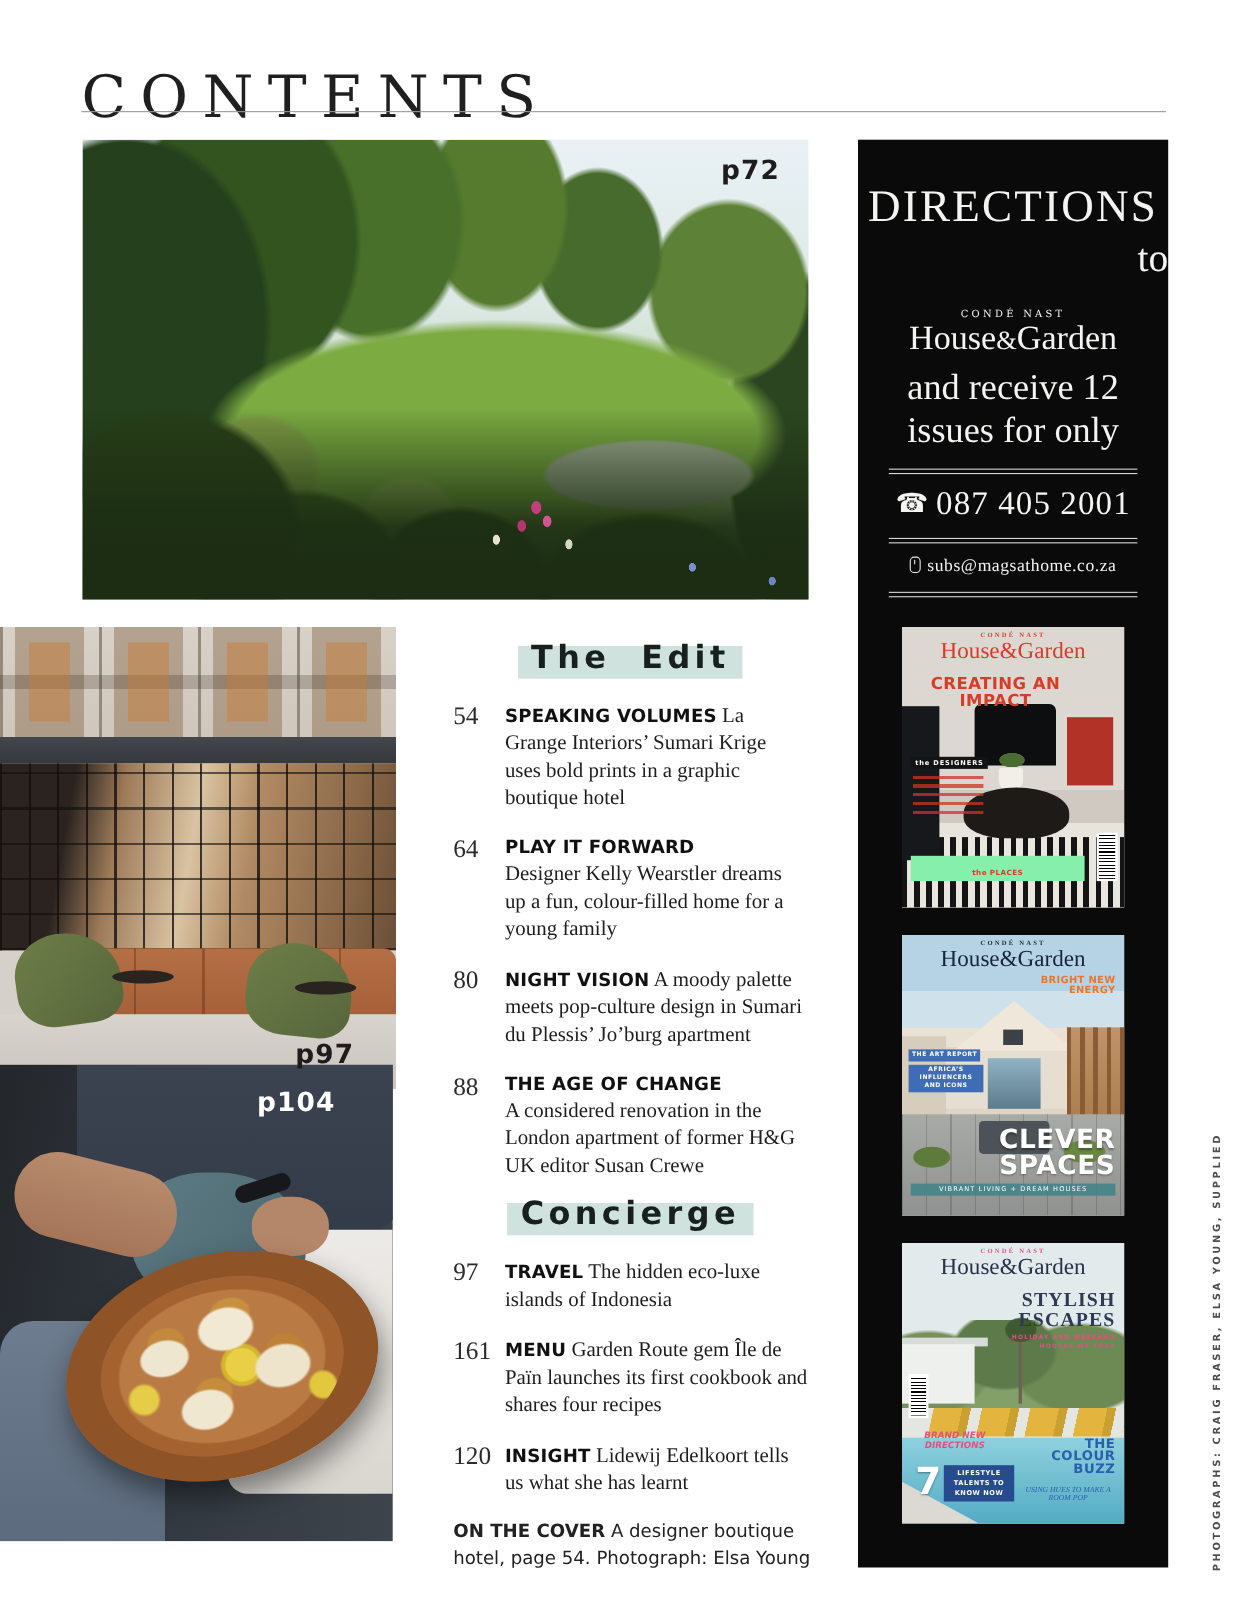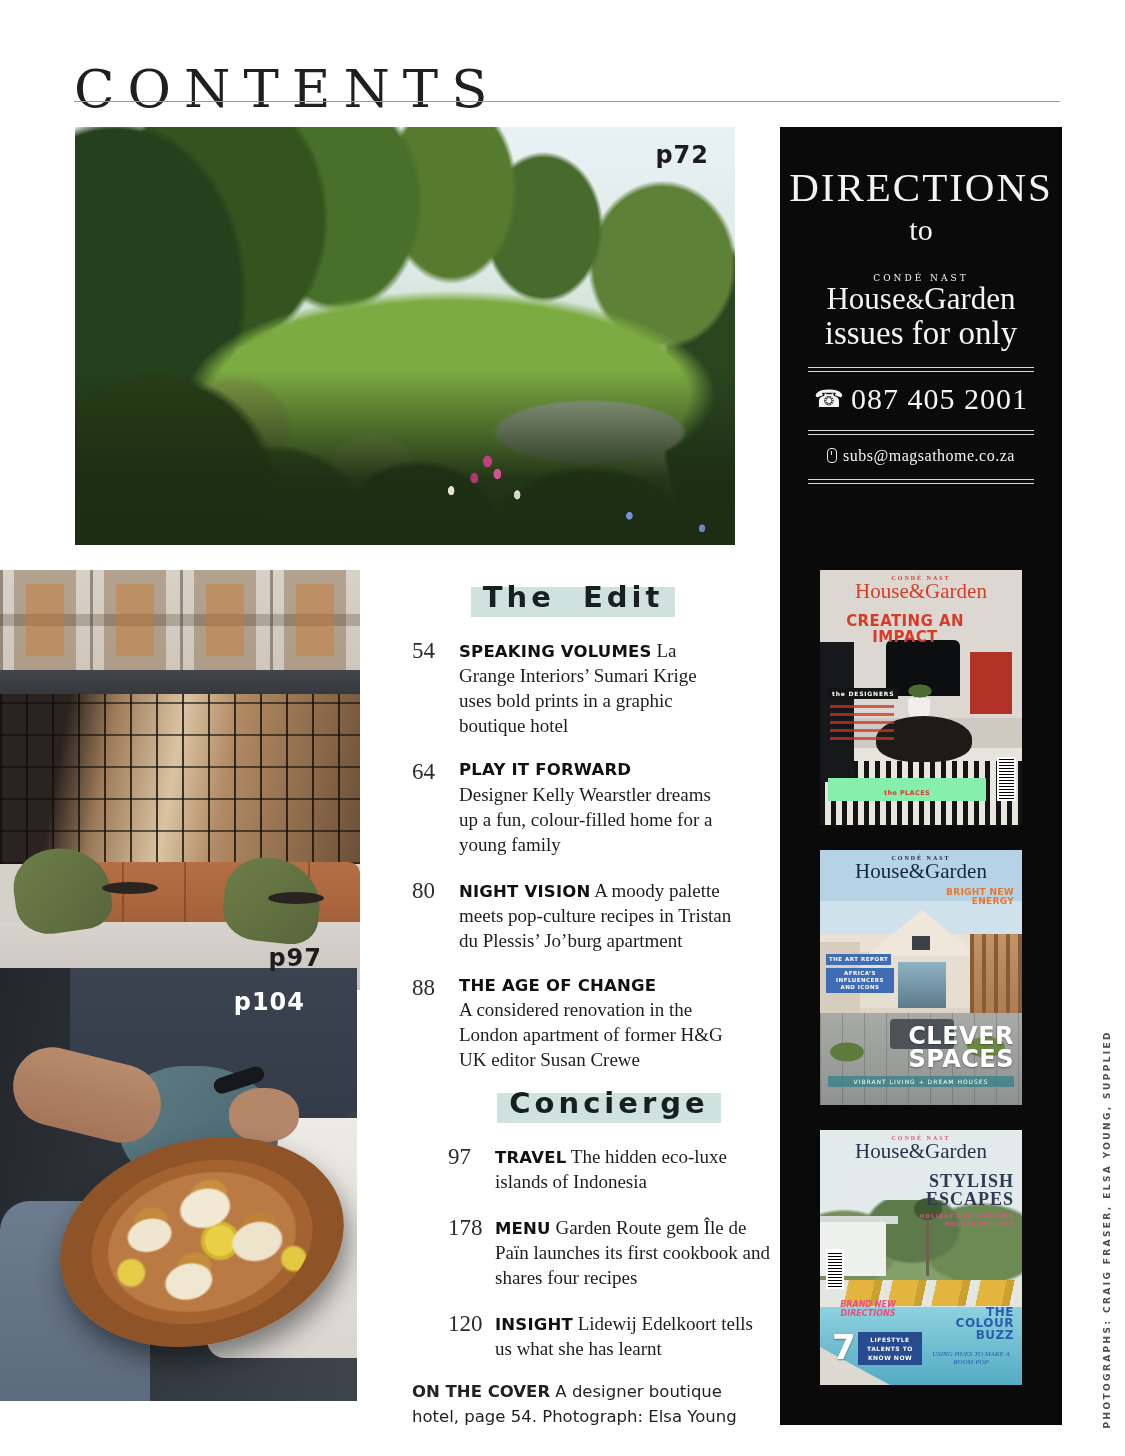--- a/index.html
+++ b/index.html
@@ -105,21 +105,21 @@
     radial-gradient(26px 26px at 58% 52%, #e9cf45 0 58%, #d4b52f 60% 70%, transparent 78%),
     radial-gradient(22px 22px at 16% 58%, #e6cd48 0 56%, transparent 70%),
     radial-gradient(20px 20px at 88% 74%, #e2c83f 0 56%, transparent 70%),
     radial-gradient(closest-side,#b97a44 0 84%,#a3622f 86% 100%);}
   .food .plabel{right:52px;top:20px;}
 
   
   .panel{position:absolute;left:780px;top:127px;width:282px;height:1298px;background:#0a0a0a;color:#f4f4f2;
          text-align:center;}
   .sub-title{margin-top:36px;font-size:41px;letter-spacing:2px;}
-  .sub-to{margin-top:2px;font-size:30px;}
+  .sub-to{margin-top:2px;font-size:36px;text-align:right;}
   .sub-brand-small{margin-top:26px;font-size:9px;letter-spacing:3px;font-family:"DejaVu Serif",serif;}
   .sub-brand{font-size:31px;line-height:1.0;}
   .sub-brand .amp{font-size:24px;}
   .sub-line{font-size:33px;line-height:1.18;}
   .sub-line.first{margin-top:12px;}
   .sub-price{font-size:58px;margin-top:4px;}
   .rule-w{width:226px;margin:14px auto 0;height:3px;border-top:1px solid #d8d8d8;border-bottom:1px solid #d8d8d8;}
   .sub-phone{margin-top:10px;font-size:30px;letter-spacing:1px;}
   .sub-phone .ph-icon{font-size:24px;vertical-align:2px;margin-right:6px;}
   .sub-email{margin-top:12px;font-size:16px;letter-spacing:.5px;}
@@ -209,21 +209,21 @@
       font-size:6px;letter-spacing:.5px;line-height:1.5;padding:3px 4px;z-index:4;}
   .cv3 .buzz{position:absolute;right:8px;bottom:44px;width:86px;text-align:right;font-weight:700;font-size:12px;
       line-height:.95;color:#2b5fae;letter-spacing:.5px;z-index:4;}
   .cv3 .buzzsub{position:absolute;right:8px;bottom:18px;width:86px;text-align:center;font-family:"Liberation Serif",serif;
       font-size:7px;line-height:1.25;color:#2b5fae;z-index:4;font-style:italic;}
   .cv3 .barcode{position:absolute;left:6px;bottom:96px;width:14px;height:36px;background:
       repeating-linear-gradient(0deg,#000 0 1px,#fff 1px 3px);border:2px solid #fff;}
 
   
   .toc{position:absolute;left:412px;width:322px;}
-  .toc-edit{top:580px;} .toc-concierge{top:1086px;margin-left:36px;} .toc-covernote{top:1380px;}
+  .toc-edit{top:580px;} .toc-concierge{top:1086px;} .toc-covernote{top:1380px;}
   .sec-head{text-align:center;margin:0 0 24px 0;font-family:"DejaVu Sans",sans-serif;font-weight:700;
       font-size:29px;letter-spacing:4px;word-spacing:14px;color:#17201f;}
   .sec-head .hl{background:linear-gradient(transparent 22%, #cfe2dd 22%);padding:1px 12px 3px;}
   .toc-item{display:flex;margin-bottom:21px;}
   .toc-num{flex:0 0 47px;font-size:23px;color:#2b2b2b;line-height:1.1;}
   .toc-body{flex:1;font-size:19px;line-height:1.32;color:#1d1d1d;}
   .toc-title{font-family:"DejaVu Sans",sans-serif;font-weight:700;font-size:16.5px;letter-spacing:.2px;color:#111;}
   .toc-item.title-block .toc-title{display:block;margin-bottom:1px;}
   .cover-note{font-family:"DejaVu Sans",sans-serif;font-size:16.5px;line-height:1.5;color:#222;width:330px;}
   .cover-note .cn-label{font-weight:700;}
@@ -274,20 +274,21 @@
       <div class="f-food"></div>
     </div>
     <span class="plabel light">p104</span>
   </div>
 
   <div class="panel">
     <div class="sub-title">DIRECTIONS</div>
     <div class="sub-to">to</div>
     <div class="sub-brand-small">CONDÉ NAST</div>
     <div class="sub-brand"><span>House</span><span class="amp">&amp;</span><span>Garden</span></div>
+    <div class="sub-line first">and receive 12</div>
     <div class="sub-line">issues for only</div>
     <div class="rule-w"></div>
     <div class="sub-phone"><span class="ph-icon">☎</span><span>087 405 2001</span></div>
     <div class="rule-w"></div>
     <div class="sub-email"><span class="mouse-icon"></span><span>subs@magsathome.co.za</span></div>
     <div class="rule-w"></div>
 
     <div class="cover cv1">
       <div class="scene"></div>
       <div class="rug"></div>
@@ -364,39 +365,39 @@
       <div class="toc-body"><span class="toc-title">SPEAKING VOLUMES</span> <span>La Grange Interiors’ Sumari Krige uses bold prints in a graphic boutique hotel</span></div>
     </div>
 
     <div class="toc-item title-block">
       <div class="toc-num">64</div>
       <div class="toc-body"><span class="toc-title">PLAY IT FORWARD</span> <span>Designer Kelly Wearstler dreams up a fun, colour-filled home for a young family</span></div>
     </div>
 
     <div class="toc-item">
       <div class="toc-num">80</div>
-      <div class="toc-body"><span class="toc-title">NIGHT VISION</span> <span>A moody palette meets pop-culture recipes in Tristan du Plessis’ Jo’burg apartment</span></div>
+      <div class="toc-body"><span class="toc-title">NIGHT VISION</span> <span>A moody palette meets pop-culture design in Sumari du Plessis’ Jo’burg apartment</span></div>
     </div>
 
     <div class="toc-item title-block">
       <div class="toc-num">88</div>
       <div class="toc-body"><span class="toc-title">THE AGE OF CHANGE</span> <span>A considered renovation in the London apartment of former H&amp;G UK editor Susan Crewe</span></div>
     </div>
   </div>
 
   <div class="toc toc-concierge">
     <h2 class="sec-head"><span class="hl">Concierge</span></h2>
 
     <div class="toc-item">
       <div class="toc-num">97</div>
       <div class="toc-body"><span class="toc-title">TRAVEL</span> <span>The hidden eco-luxe islands of Indonesia</span></div>
     </div>
 
     <div class="toc-item">
-      <div class="toc-num">178</div>
+      <div class="toc-num">161</div>
       <div class="toc-body"><span class="toc-title">MENU</span> <span>Garden Route gem Île de Païn launches its first cookbook and shares four recipes</span></div>
     </div>
 
     <div class="toc-item">
       <div class="toc-num">120</div>
       <div class="toc-body"><span class="toc-title">INSIGHT</span> <span>Lidewij Edelkoort tells us what she has learnt</span></div>
     </div>
   </div>
 
   <div class="toc toc-covernote">

